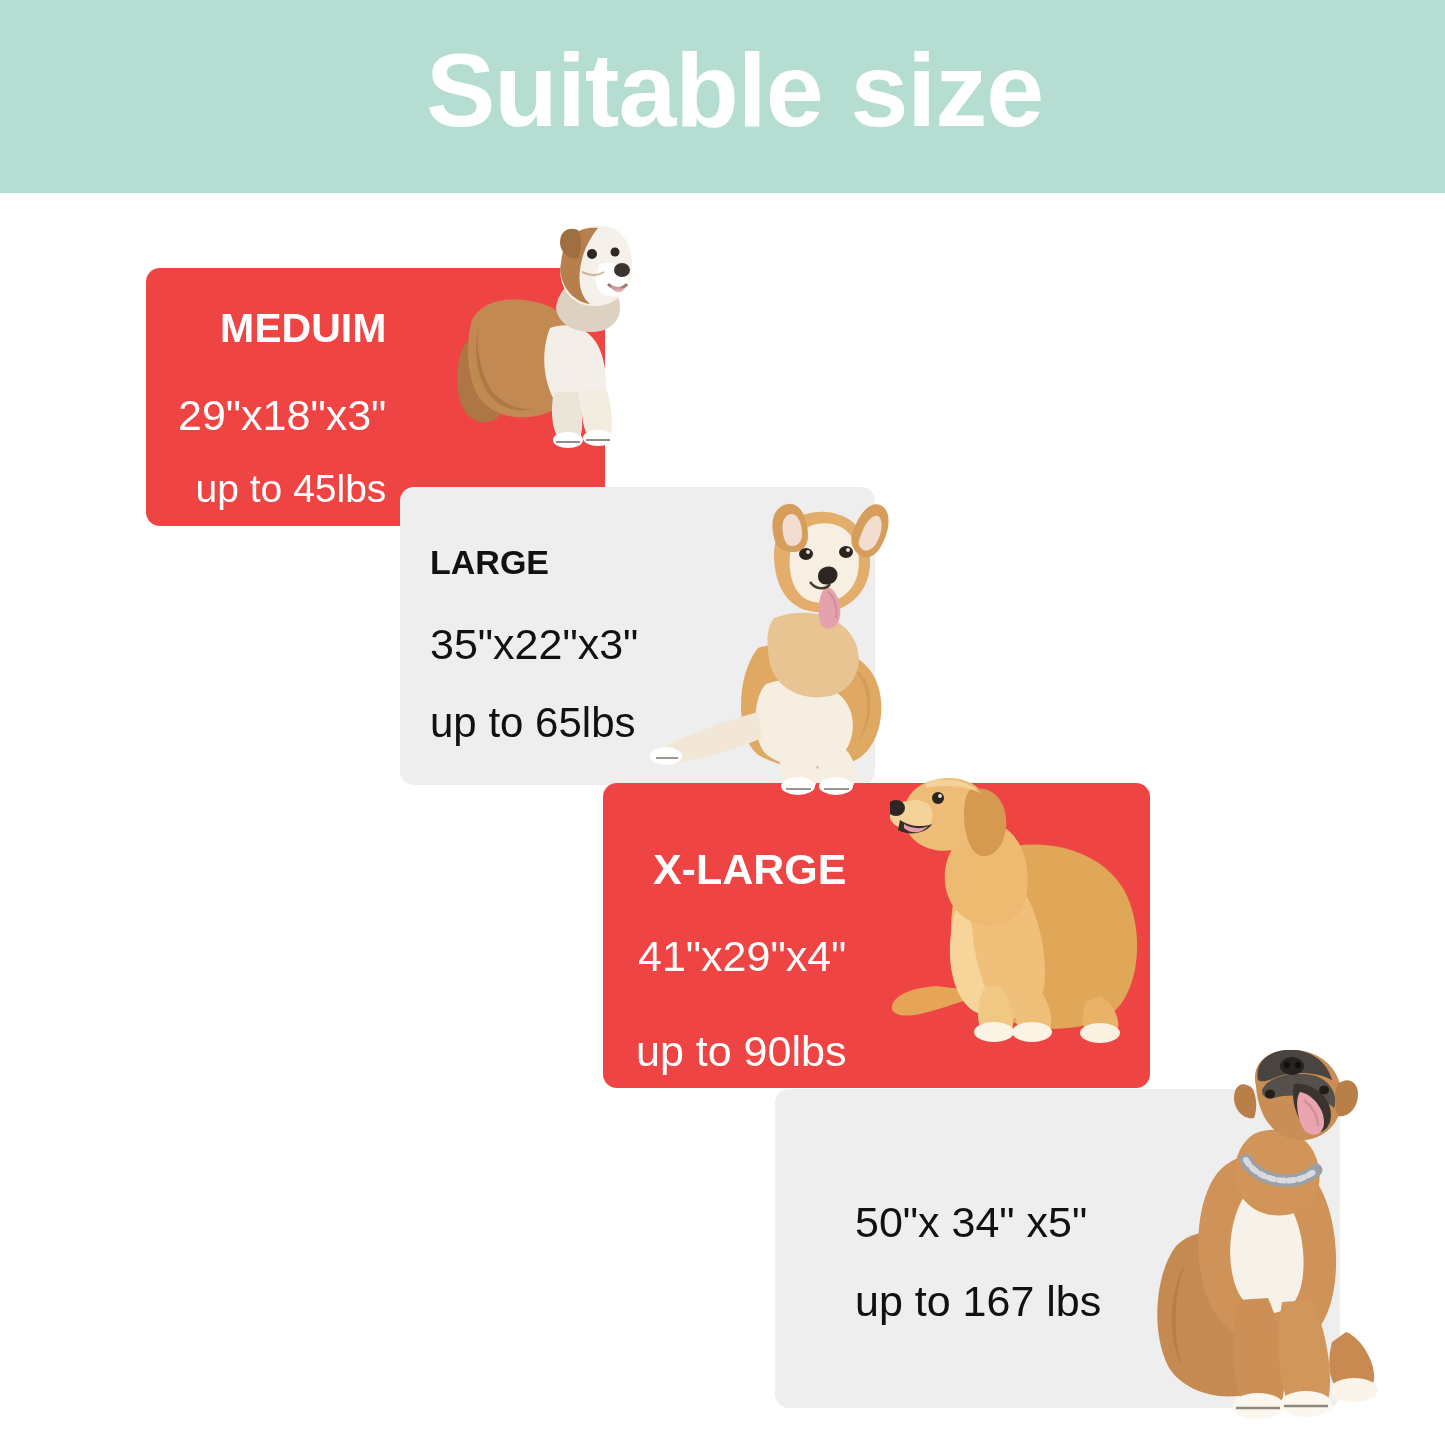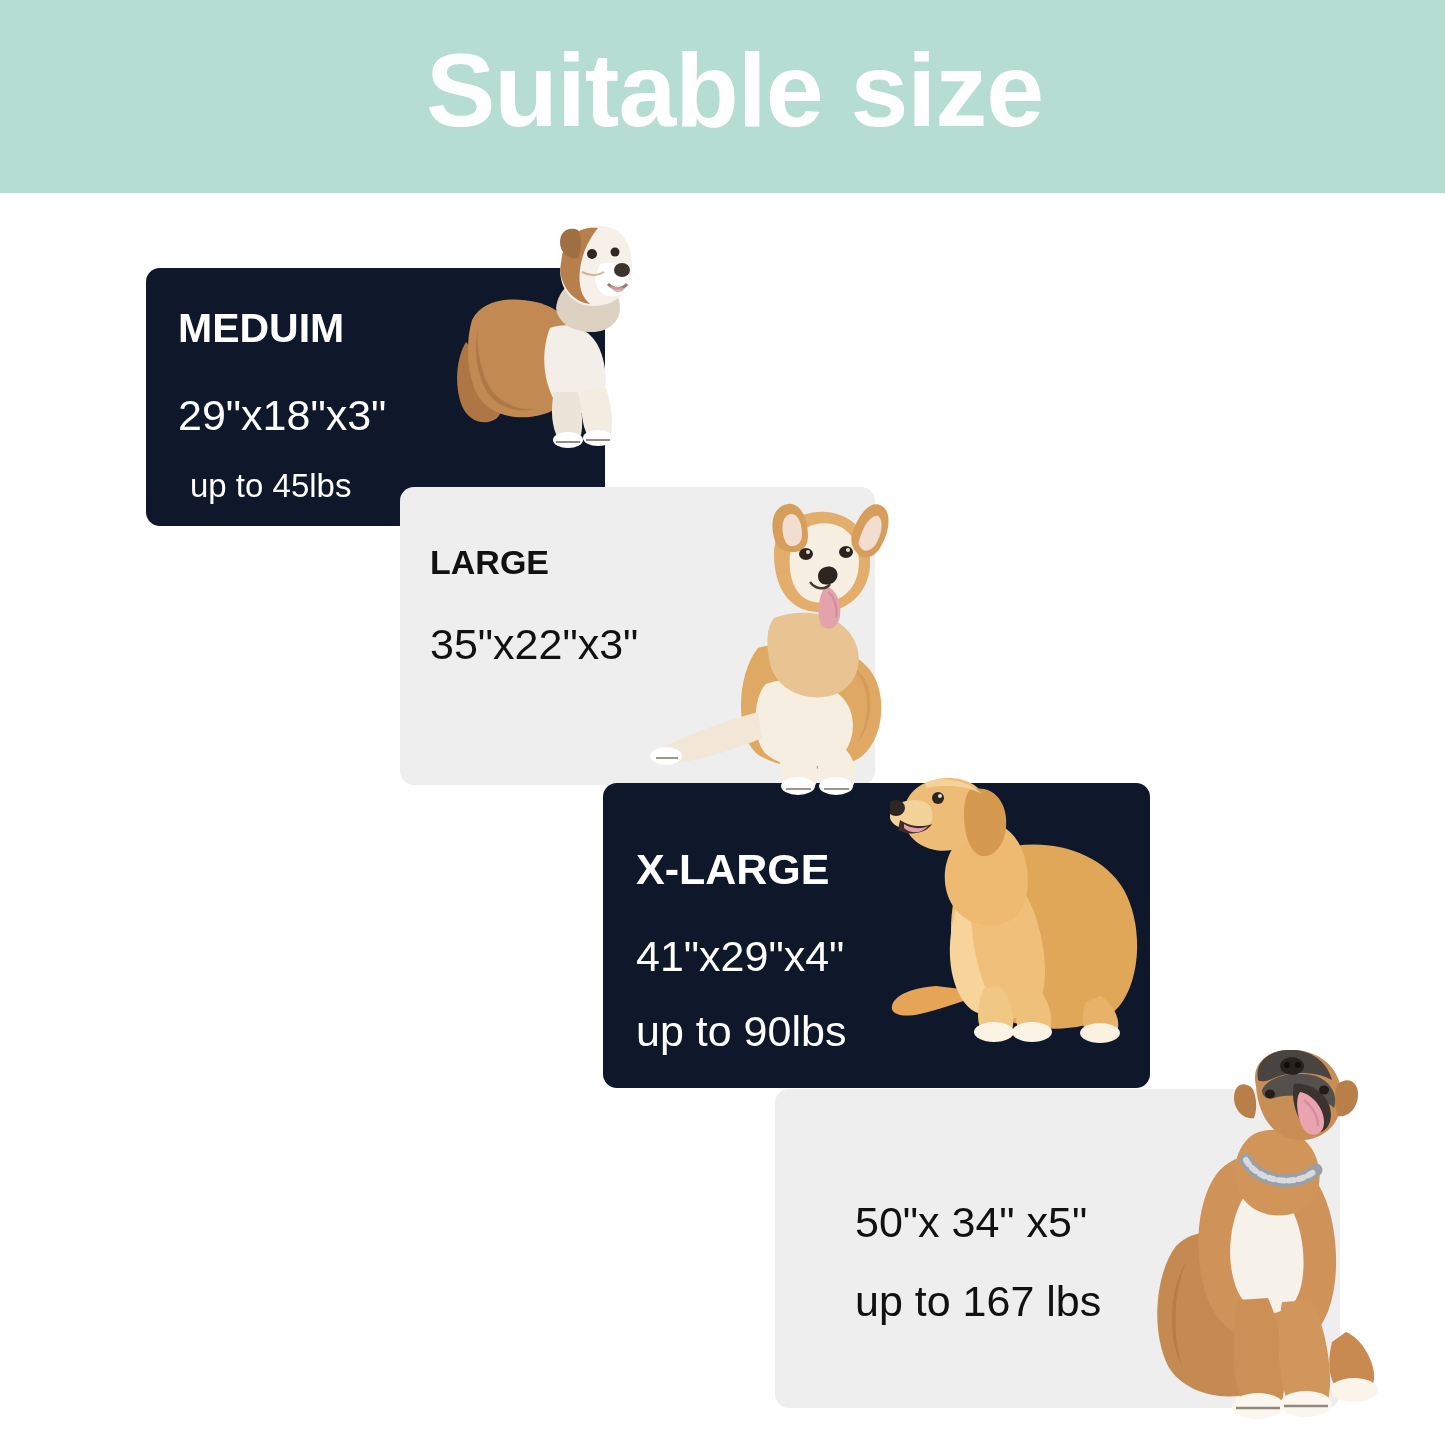--- a/index.html
+++ b/index.html
@@ -47,21 +47,22 @@
   }
 
   
   .card {
     position: absolute;
     border-radius: 14px;
     box-sizing: border-box;
     overflow: hidden;
   }
   .card.mint {
-    background: #0f172a;
+    background: #ef4444;
+    text-align: right;
   }
   .card.gray {
     background: #eeeeee;
   }
   .card-text {
     position: absolute;
     left: 0;
     top: 0;
   }
   .size-name {
@@ -93,21 +94,21 @@
   
   #card-medium {
     left: 146px;
     top: 268px;
     width: 459px;
     height: 258px;
   }
   #card-medium .card-text { left: 32px; top: 40px; }
   #card-medium .size-name   { font-size: 41px; }
   #card-medium .size-dims   { font-size: 43px; margin-top: 45px; }
-  #card-medium .size-weight { font-size: 33px; margin-top: 32px; margin-left: 12px; }
+  #card-medium .size-weight { font-size: 39px; margin-top: 32px; margin-left: 12px; }
 
   
   #card-large {
     left: 400px;
     top: 487px;
     width: 475px;
     height: 298px;
   }
   #card-large .card-text { left: 30px; top: 58px; }
   #card-large .size-name   { font-size: 34px; }
@@ -117,21 +118,21 @@
   
   #card-xlarge {
     left: 603px;
     top: 783px;
     width: 547px;
     height: 305px;
   }
   #card-xlarge .card-text { left: 33px; top: 65px; }
   #card-xlarge .size-name   { font-size: 43px; }
   #card-xlarge .size-dims   { font-size: 43px; margin-top: 44px; }
-  #card-xlarge .size-weight { font-size: 43px; margin-top: 32px; }
+  #card-xlarge .size-weight { font-size: 43px; margin-top: 52px; }
 
   
   #card-xxlarge {
     left: 775px;
     top: 1089px;
     width: 565px;
     height: 319px;
   }
   #card-xxlarge .card-text { left: 80px; top: 68px; }
   #card-xxlarge .size-name   { font-size: 43px; }
@@ -164,20 +165,21 @@
       <div class="size-name">MEDUIM</div>
       <div class="size-dims">29"x18"x3"</div>
       <div class="size-weight">up to 45lbs</div>
     </div>
   </div>
 
   <div class="card gray on-gray" id="card-large">
     <div class="card-text">
       <div class="size-name">LARGE</div>
       <div class="size-dims">35"x22"x3"</div>
+      <div class="size-weight">up to 65lbs</div>
     </div>
   </div>
 
   <div class="card mint on-mint" id="card-xlarge">
     <div class="card-text">
       <div class="size-name">X-LARGE</div>
       <div class="size-dims">41"x29"x4"</div>
       <div class="size-weight">up to 90lbs</div>
     </div>
   </div>

